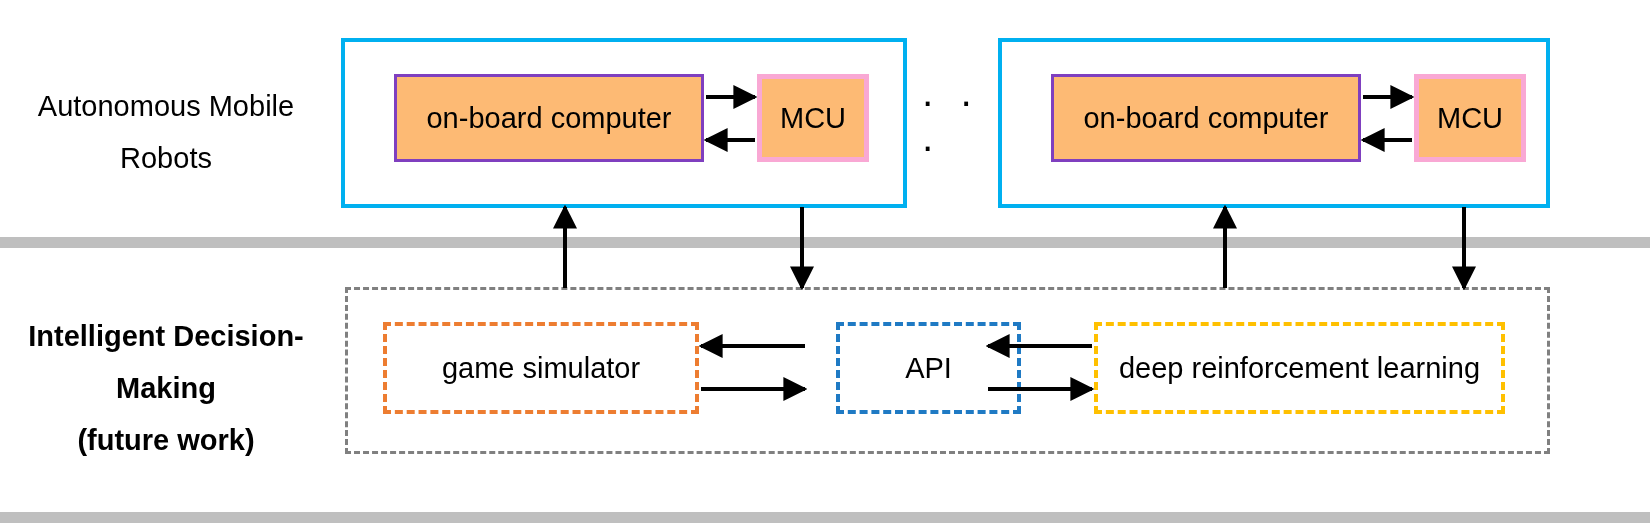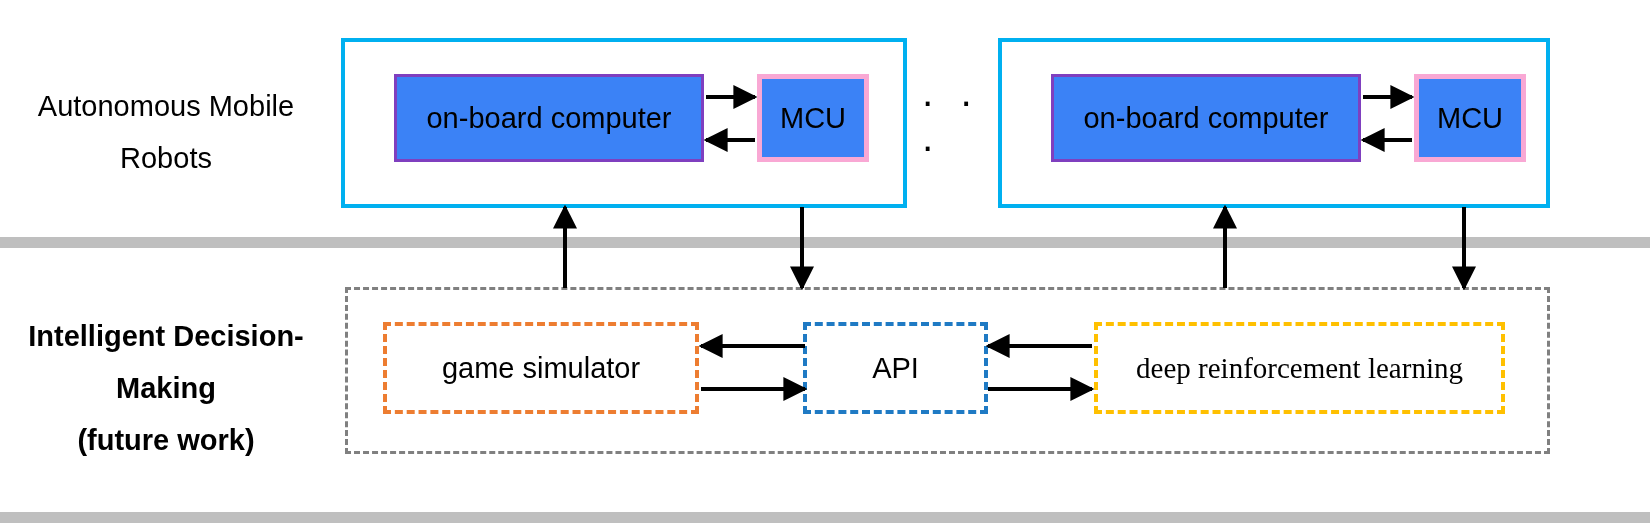--- a/index.html
+++ b/index.html
@@ -62,21 +62,21 @@
 
   
   .solid-box {
     position: absolute;
     box-sizing: border-box;
     display: flex;
     align-items: center;
     justify-content: center;
     font-size: 29px;
     color: #000000;
-    background: #3b82f6;
+    background: #fdba74;
     white-space: nowrap;
   }
   .box-purple { border: 3px solid #7f3fbf; }
   .box-yellow { border: 5px solid #f9a8d4; }
 
   #obc-1 { left: 394px; top: 74px; width: 310px; height: 88px; }
   #mcu-1 { left: 757px; top: 74px; width: 112px; height: 88px; }
   #obc-2 { left: 1051px; top: 74px; width: 310px; height: 88px; }
   #mcu-2 { left: 1414px; top: 74px; width: 112px; height: 88px; }
 
@@ -114,24 +114,24 @@
     display: flex;
     align-items: center;
     justify-content: center;
     font-size: 29px;
     color: #000000;
     background: #ffffff;
     white-space: nowrap;
   }
   .dash-orange { border: 4px dashed #ed7d31; }
   .dash-blue   { border: 4px dashed #1f7ac4; }
-  .dash-yellow { border: 4px dashed #ffc000; font-family: Liberation Serif, serif; }
+  .dash-yellow { border: 4px dashed #ffc000; }
 
   #game-sim   { left: 383px;  top: 322px; width: 316px; height: 92px; }
-  #api-box    { left: 803px;  top: 322px; width: 185px; height: 92px; }
+  #api-box    { left: 836px;  top: 322px; width: 185px; height: 92px; }
   #drl-box    { left: 1094px; top: 322px; width: 411px; height: 92px; }
 
   
   #arrows {
     position: absolute;
     left: 0;
     top: 0;
     width: 1650px;
     height: 526px;
     pointer-events: none;

